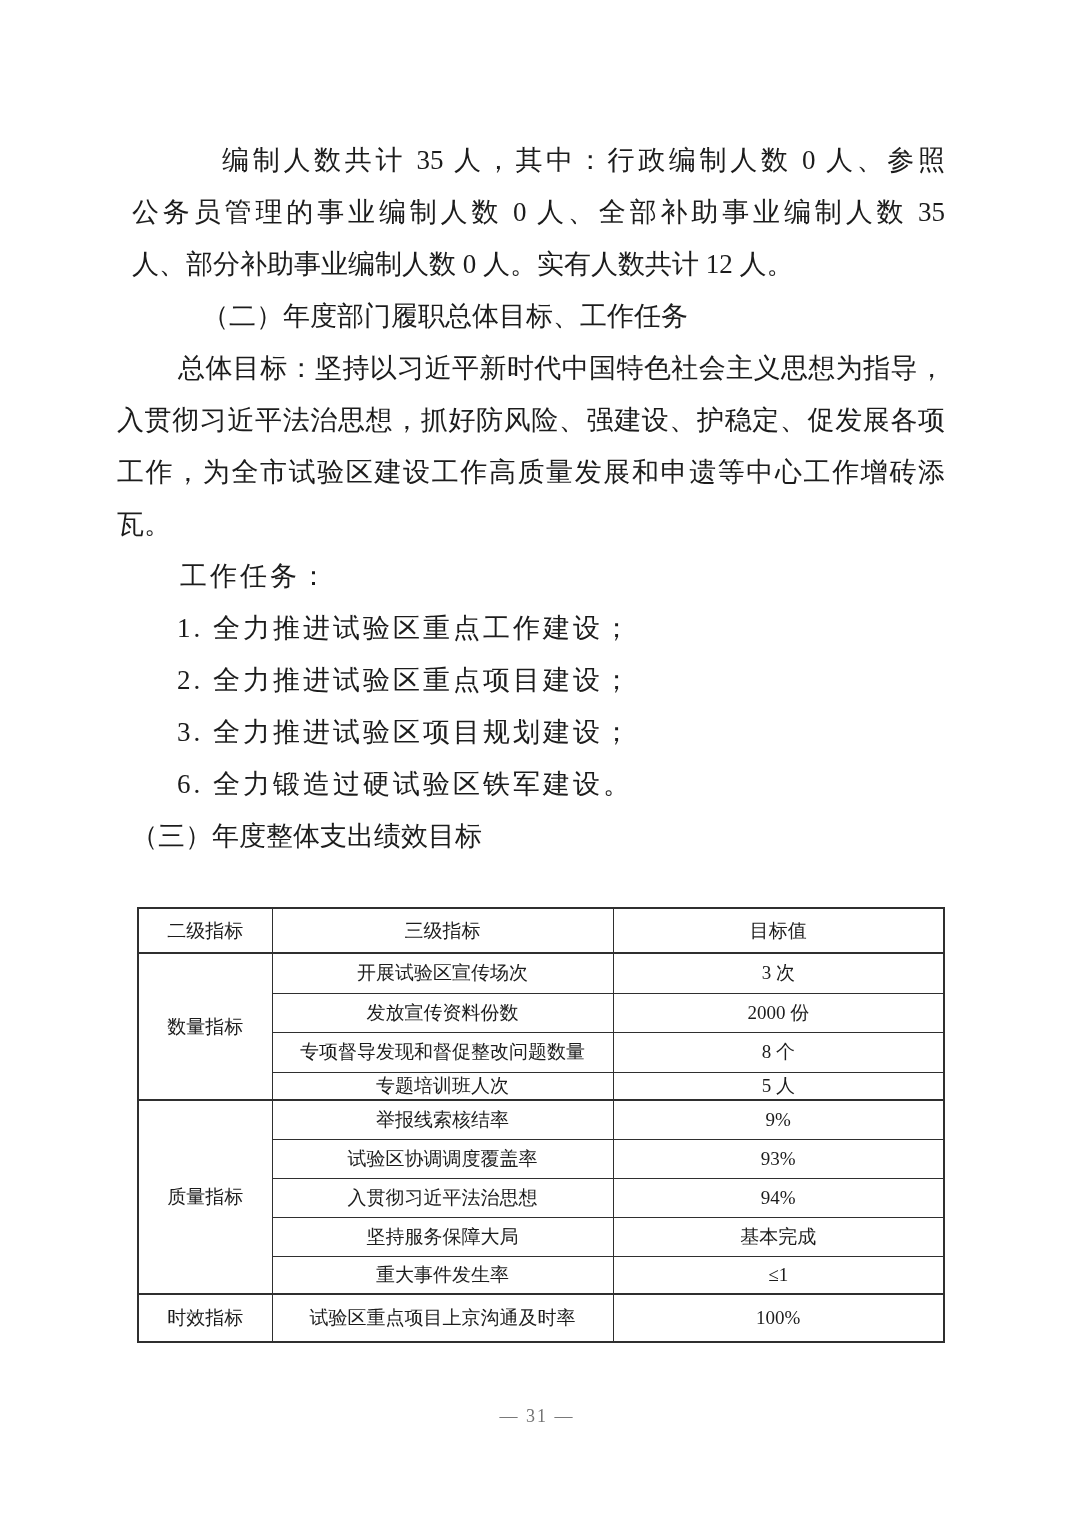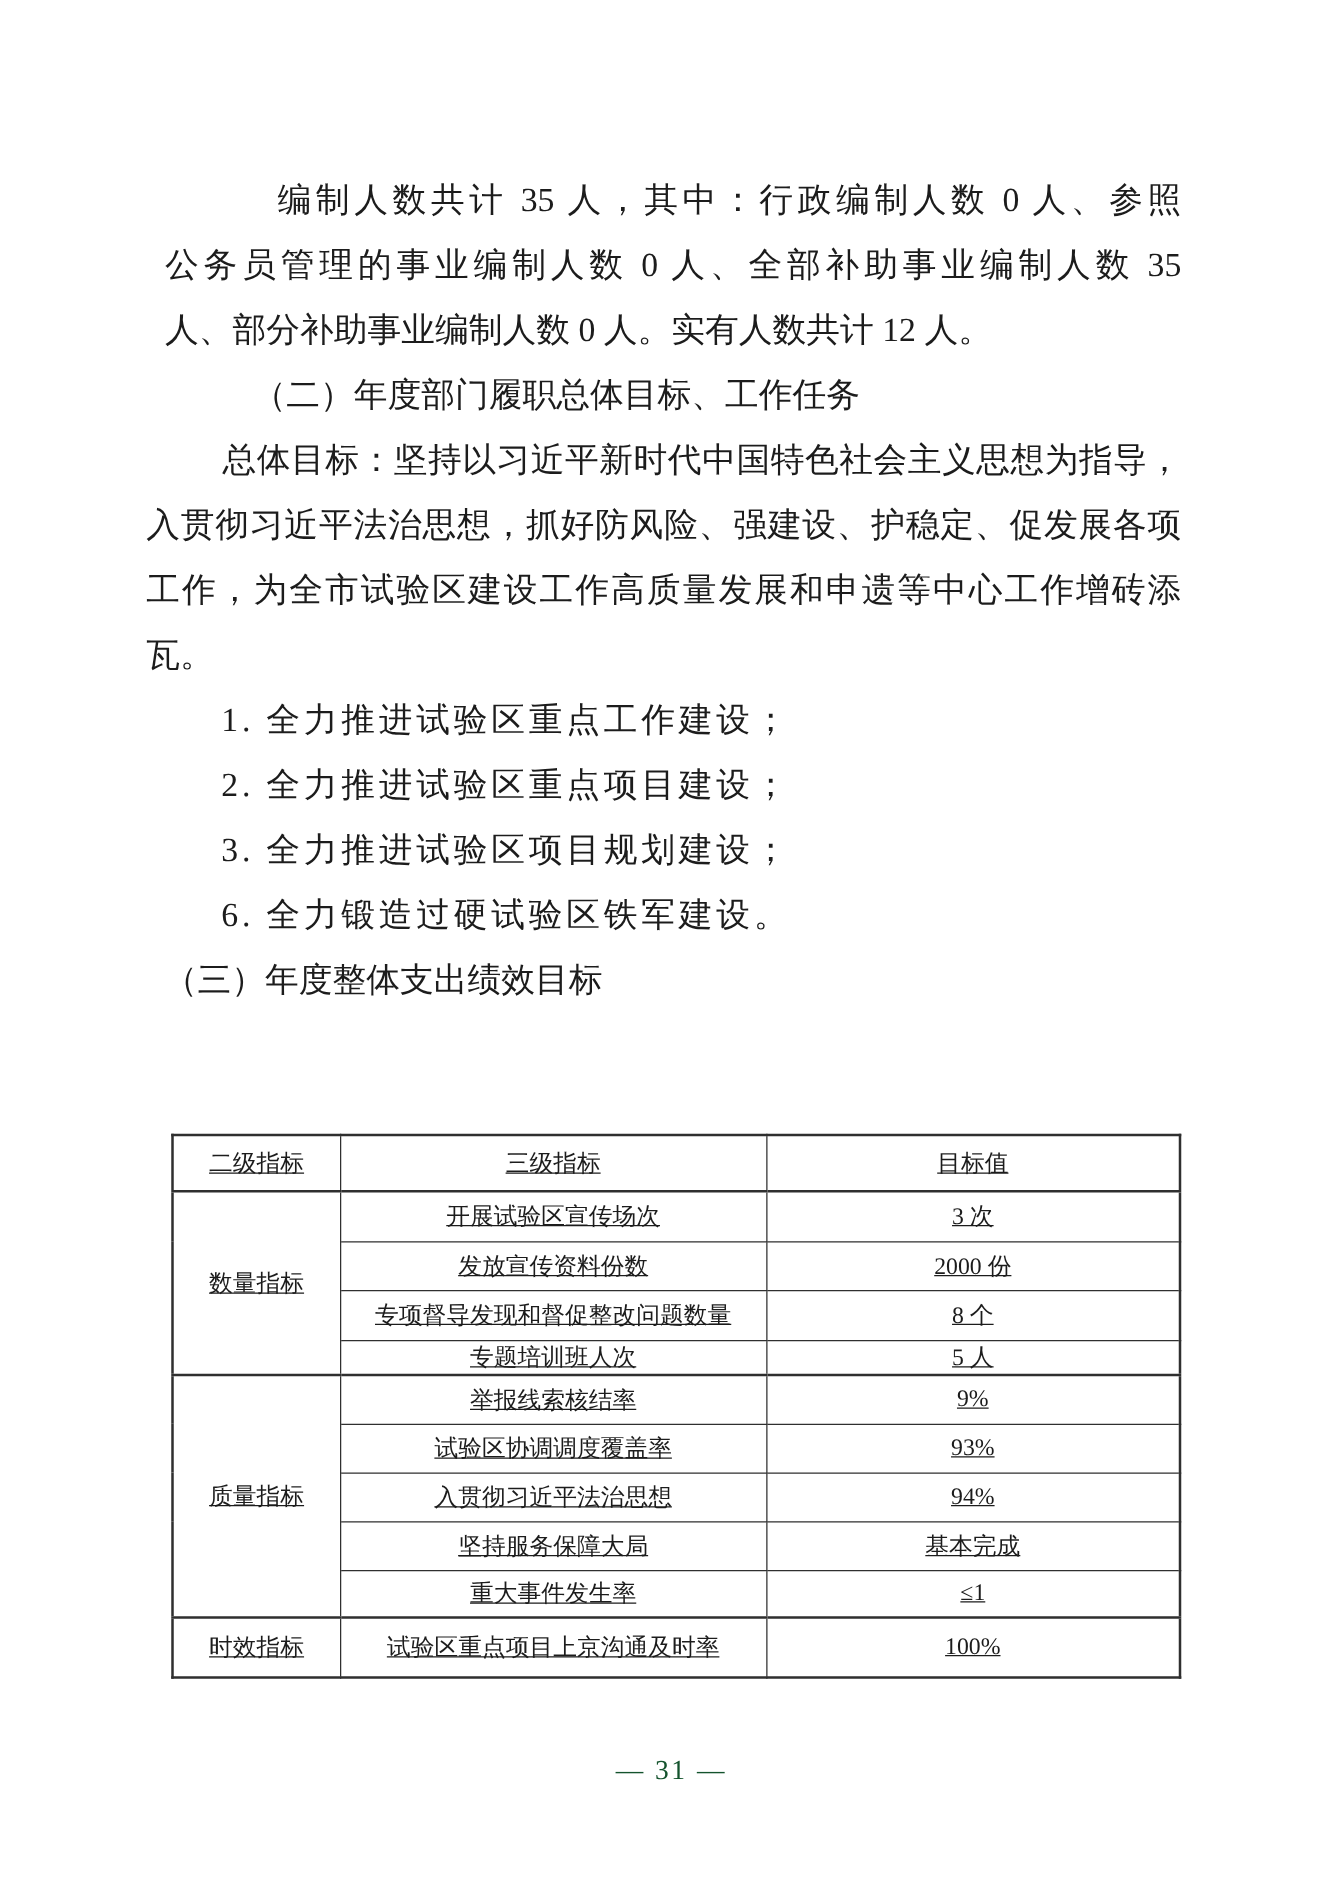--- a/index.html
+++ b/index.html
@@ -30,45 +30,46 @@
 
   .table-wrap{position:absolute;left:137px;top:907px;width:806px;}
   table.perf{
     width:806px;border-collapse:collapse;table-layout:fixed;
     font-size:19px;color:#1c1c1c;
   }
   table.perf td,table.perf th{
     border:1px solid #2f2f2f;text-align:center;vertical-align:middle;
     font-weight:normal;padding:0 4px;overflow:hidden;
   }
-  table.perf{border:2px solid #2f2f2f;text-decoration:underline;}
+  table.perf{border:2px solid #2f2f2f;}
   .tb{border-bottom-width:2px !important;}
   .bold{font-weight:bold;margin-left:40px;}
 
   .pagenum{
     position:absolute;left:0;top:1398px;width:1074px;
-    text-align:center;font-size:22px;line-height:36px;color:#14532d;
+    text-align:center;font-size:18px;line-height:36px;color:#737373;
     letter-spacing:2px;
   }
 </style>
 </head>
 <body>
 
 <div class="content">
   <div class="line j ind-p1">编制人数共计 35 人，其中：行政编制人数 0 人、参照</div>
   <div class="line j ind-cont">公务员管理的事业编制人数 0 人、全部补助事业编制人数 35</div>
   <div class="line ind-cont">人、部分补助事业编制人数 0 人。实有人数共计 12 人。</div>
 
   <div class="line ind-h2">（二）年度部门履职总体目标、工作任务</div>
 
   <div class="line j ind-p2">总体目标：坚持以习近平新时代中国特色社会主义思想为指导，深</div>
   <div class="line j">入贯彻习近平法治思想，抓好防风险、强建设、护稳定、促发展各项</div>
   <div class="line j">工作，为全市试验区建设工作高质量发展和申遗等中心工作增砖添</div>
   <div class="line">瓦。</div>
 
+  <div class="line ls ind-task-h">工作任务：</div>
 
   <div class="line ls ind-task">1. 全力推进试验区重点工作建设；</div>
   <div class="line ls ind-task">2. 全力推进试验区重点项目建设；</div>
   <div class="line ls ind-task">3. 全力推进试验区项目规划建设；</div>
   <div class="line ls ind-task">6. 全力锻造过硬试验区铁军建设。</div>
 
   <div class="line ind-h3">（三）年度整体支出绩效目标</div>
 </div>
 
 <div class="table-wrap">

